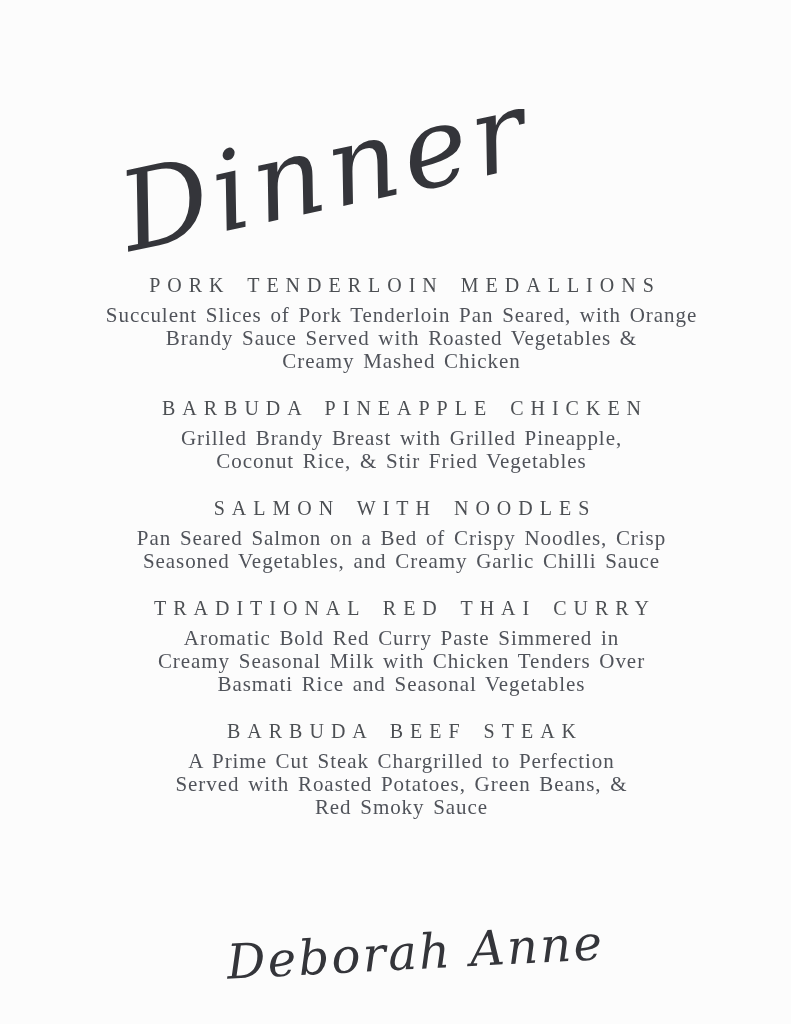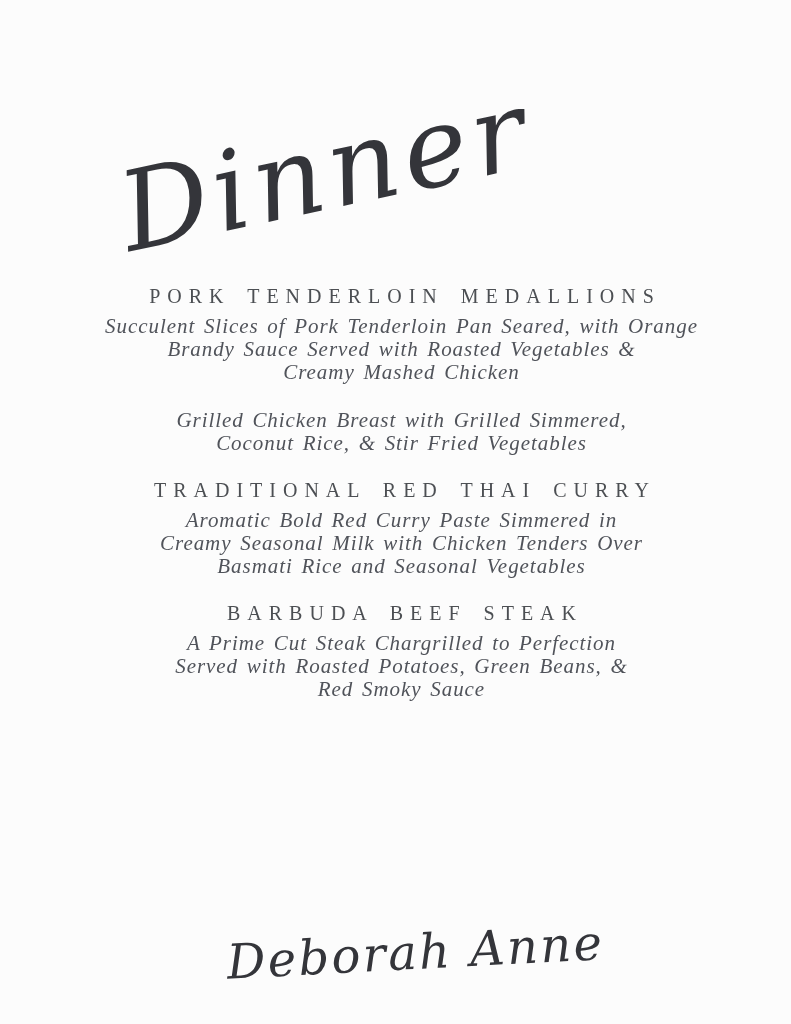--- a/index.html
+++ b/index.html
@@ -36,21 +36,21 @@
     font-style: italic;
     font-size: 110px;
     letter-spacing: 0.05em;
     color: var(--title);
     white-space: nowrap;
   }
 
   
   .menu-list {
     position: absolute;
-    top: 286px;
+    top: 275px;
     left: 0;
     right: 0;
     display: flex;
     flex-direction: column;
     align-items: center;
     gap: 25px;
     padding-left: 12px; 
   }
   .menu-item { text-align: center; }
   .item-name {
@@ -61,21 +61,20 @@
     color: var(--heading);
     letter-spacing: 0.35em;
     word-spacing: 0.25em;
     padding-left: 0.35em; 
     margin-bottom: 9px;
     white-space: nowrap;
   }
   .item-desc { display: block; }
   .desc-line {
     font-family: "Liberation Serif", serif;
-    font-style: italic;
     font-size: 21px;
     line-height: 23px;
     color: var(--description);
     letter-spacing: 0.045em;
     word-spacing: 0.12em;
     white-space: nowrap;
   }
 
   
   .signature {
@@ -106,26 +105,34 @@
       <div class="menu-item">
         <div class="item-name">PORK TENDERLOIN MEDALLIONS</div>
         <div class="item-desc">
           <div class="desc-line">Succulent Slices of Pork Tenderloin Pan Seared, with Orange</div>
           <div class="desc-line">Brandy Sauce Served with Roasted Vegetables &amp;</div>
           <div class="desc-line">Creamy Mashed Chicken</div>
         </div>
       </div>
 
       <div class="menu-item">
+        <div class="item-name">BARBUDA PINEAPPLE CHICKEN</div>
         <div class="item-desc">
-          <div class="desc-line">Grilled Chicken Breast with Grilled Simmered,</div>
+          <div class="desc-line">Grilled Brandy Breast with Grilled Pineapple,</div>
           <div class="desc-line">Coconut Rice, &amp; Stir Fried Vegetables</div>
         </div>
       </div>
 
+      <div class="menu-item">
+        <div class="item-name">SALMON WITH NOODLES</div>
+        <div class="item-desc">
+          <div class="desc-line">Pan Seared Salmon on a Bed of Crispy Noodles, Crisp</div>
+          <div class="desc-line">Seasoned Vegetables, and Creamy Garlic Chilli Sauce</div>
+        </div>
+      </div>
 
       <div class="menu-item">
         <div class="item-name">TRADITIONAL RED THAI CURRY</div>
         <div class="item-desc">
           <div class="desc-line">Aromatic Bold Red Curry Paste Simmered in</div>
           <div class="desc-line">Creamy Seasonal Milk with Chicken Tenders Over</div>
           <div class="desc-line">Basmati Rice and Seasonal Vegetables</div>
         </div>
       </div>
 

